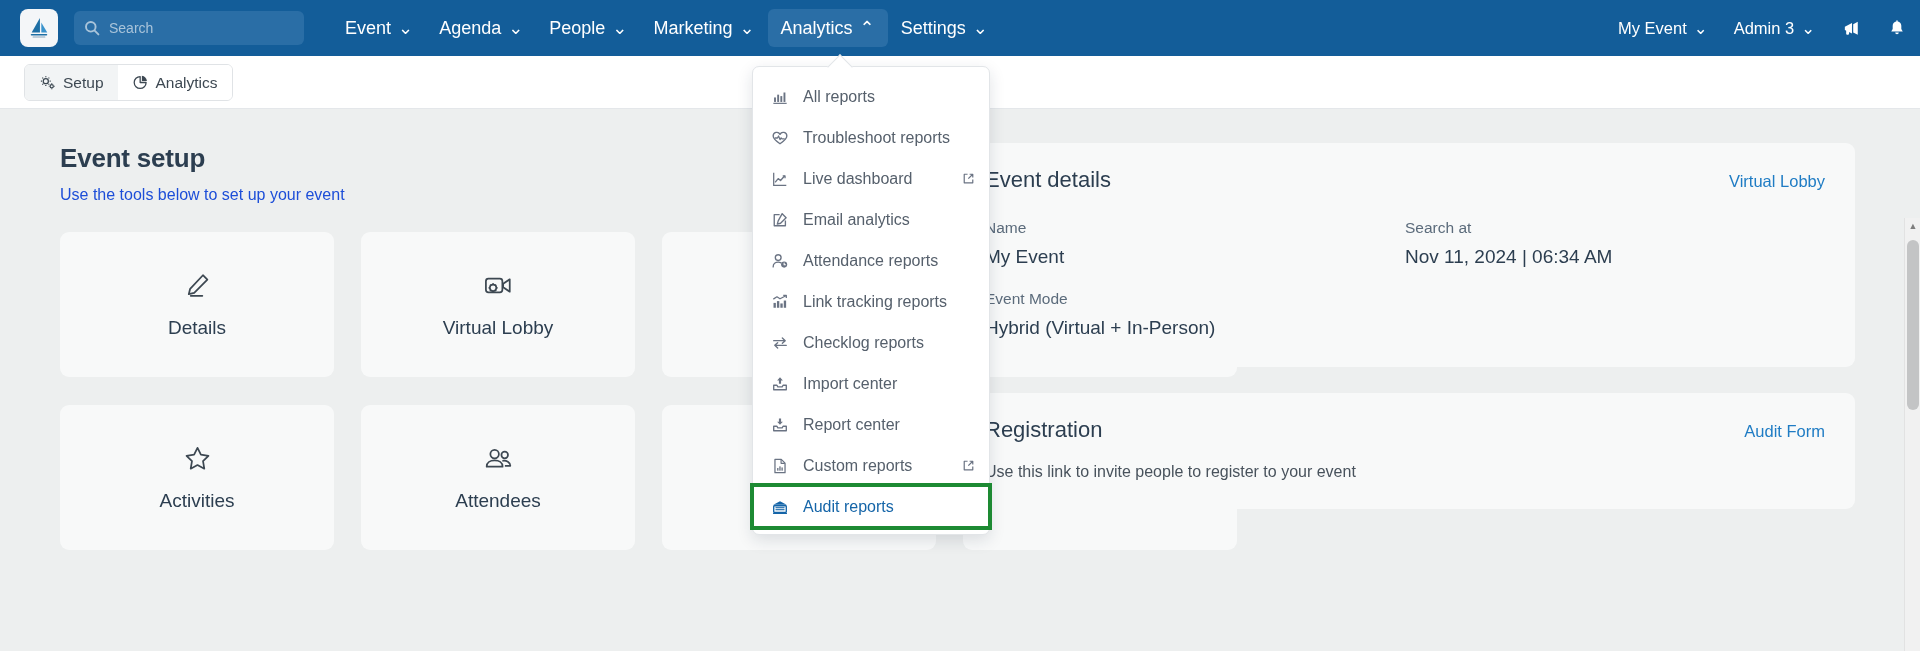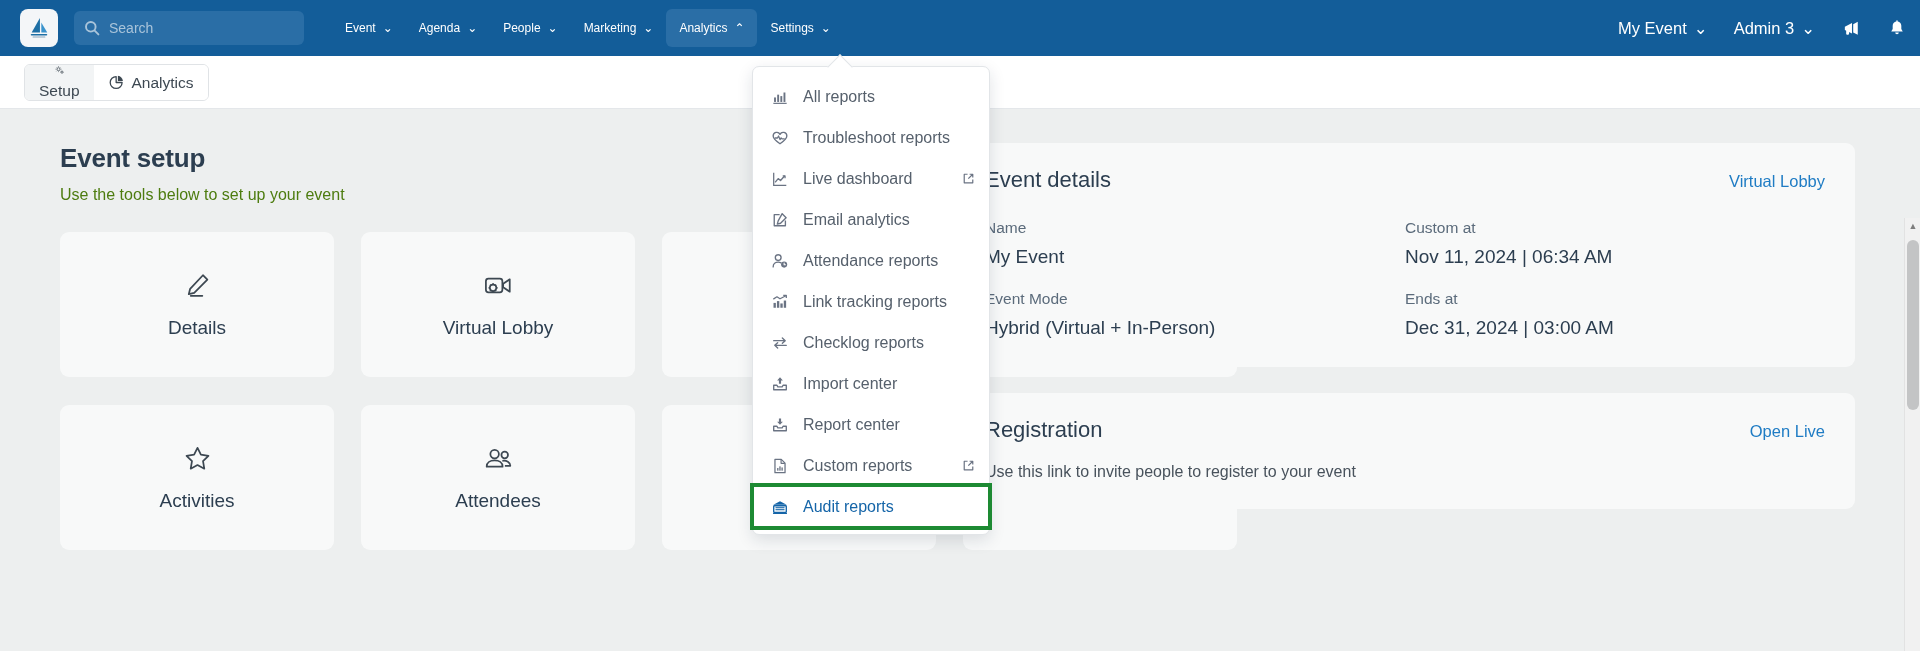--- a/index.html
+++ b/index.html
@@ -32,21 +32,21 @@
     display: flex; align-items: center; padding: 0 10px;
     flex: 0 0 auto;
   }
   .search-box .ph {
     color: #a9c4da; font-size: 14px; margin-left: 9px;
   }
 
   .nav-items { display: flex; align-items: center; margin-left: 28px; height: 56px; }
   .nav-item {
     display: flex; align-items: center; gap: 7px;
-    color: #ffffff; font-size: 12px;
+    color: #ffffff; font-size: 18px;
     padding: 9px 13px; border-radius: 6px;
     height: 38px; white-space: nowrap;
   }
   .nav-item.active { background: #2a6ea6; }
 
   .nav-right {
     margin-left: auto; display: flex; align-items: center; height: 56px;
   }
   .nav-right .nav-item { font-size: 16.5px; }
   .icon-btn {
@@ -67,39 +67,39 @@
   .tabgroup {
     position: absolute; left: 24px; top: 8px;
     display: flex; border: 1px solid #e0e3e6; border-radius: 6px;
     overflow: hidden; height: 37px;
   }
   .tab {
     display: flex; align-items: center; gap: 7px;
     padding: 0 14px; font-size: 15.5px; color: #3d4852;
     height: 100%;
   }
-  .tab.active { background: #f2f4f5; flex-direction: column; }
+  .tab.active { background: #f2f4f5; }
   .tab.inactive { background: #ffffff; }
 
   
   .page {
     position: absolute; top: 109px; left: 0;
     width: 1920px; height: 542px;
     background: #edefef;
     overflow: hidden;
   }
 
   
   .left-col { position: absolute; left: 60px; top: 34px; width: 900px; }
   .page-title {
     font-size: 26px; color: #2c3e50; font-weight: bold;
     letter-spacing: -0.2px;
   }
   .page-sub {
-    font-size: 16px; color: #4d7c0f; margin-top: 12px;
+    font-size: 16px; color: #1d4ed8; margin-top: 12px;
   }
   .card-grid {
     margin-top: 28px;
     display: grid;
     grid-template-columns: repeat(4, 274px);
     gap: 28px 27px;
   }
   .setup-card {
     height: 145px; background: #f8f9f9; border-radius: 9px;
     display: flex; flex-direction: column;
@@ -366,38 +366,34 @@
       <div class="panel-head">
         <div class="panel-title">Event details</div>
         <div class="panel-link">Virtual Lobby</div>
       </div>
       <div class="kv-grid">
         <div class="kv">
           <div class="k">Name</div>
           <div class="v">My Event</div>
         </div>
         <div class="kv">
-          <div class="k">Custom at</div>
+          <div class="k">Search at</div>
           <div class="v">Nov 11, 2024 | 06:34 AM</div>
         </div>
         <div class="kv">
           <div class="k">Event Mode</div>
           <div class="v">Hybrid (Virtual + In-Person)</div>
         </div>
-        <div class="kv">
-          <div class="k">Ends at</div>
-          <div class="v">Dec 31, 2024 | 03:00 AM</div>
-        </div>
       </div>
     </div>
 
     <div class="panel">
       <div class="panel-head">
         <div class="panel-title">Registration</div>
-        <div class="panel-link">Open Live</div>
+        <div class="panel-link">Audit Form</div>
       </div>
       <div class="panel-desc">Use this link to invite people to register to your event</div>
     </div>
 
   </div>
 
   <div class="scrollbar">
     <div class="scroll-arrow up">▲</div>
     <div class="scroll-thumb"></div>
 

